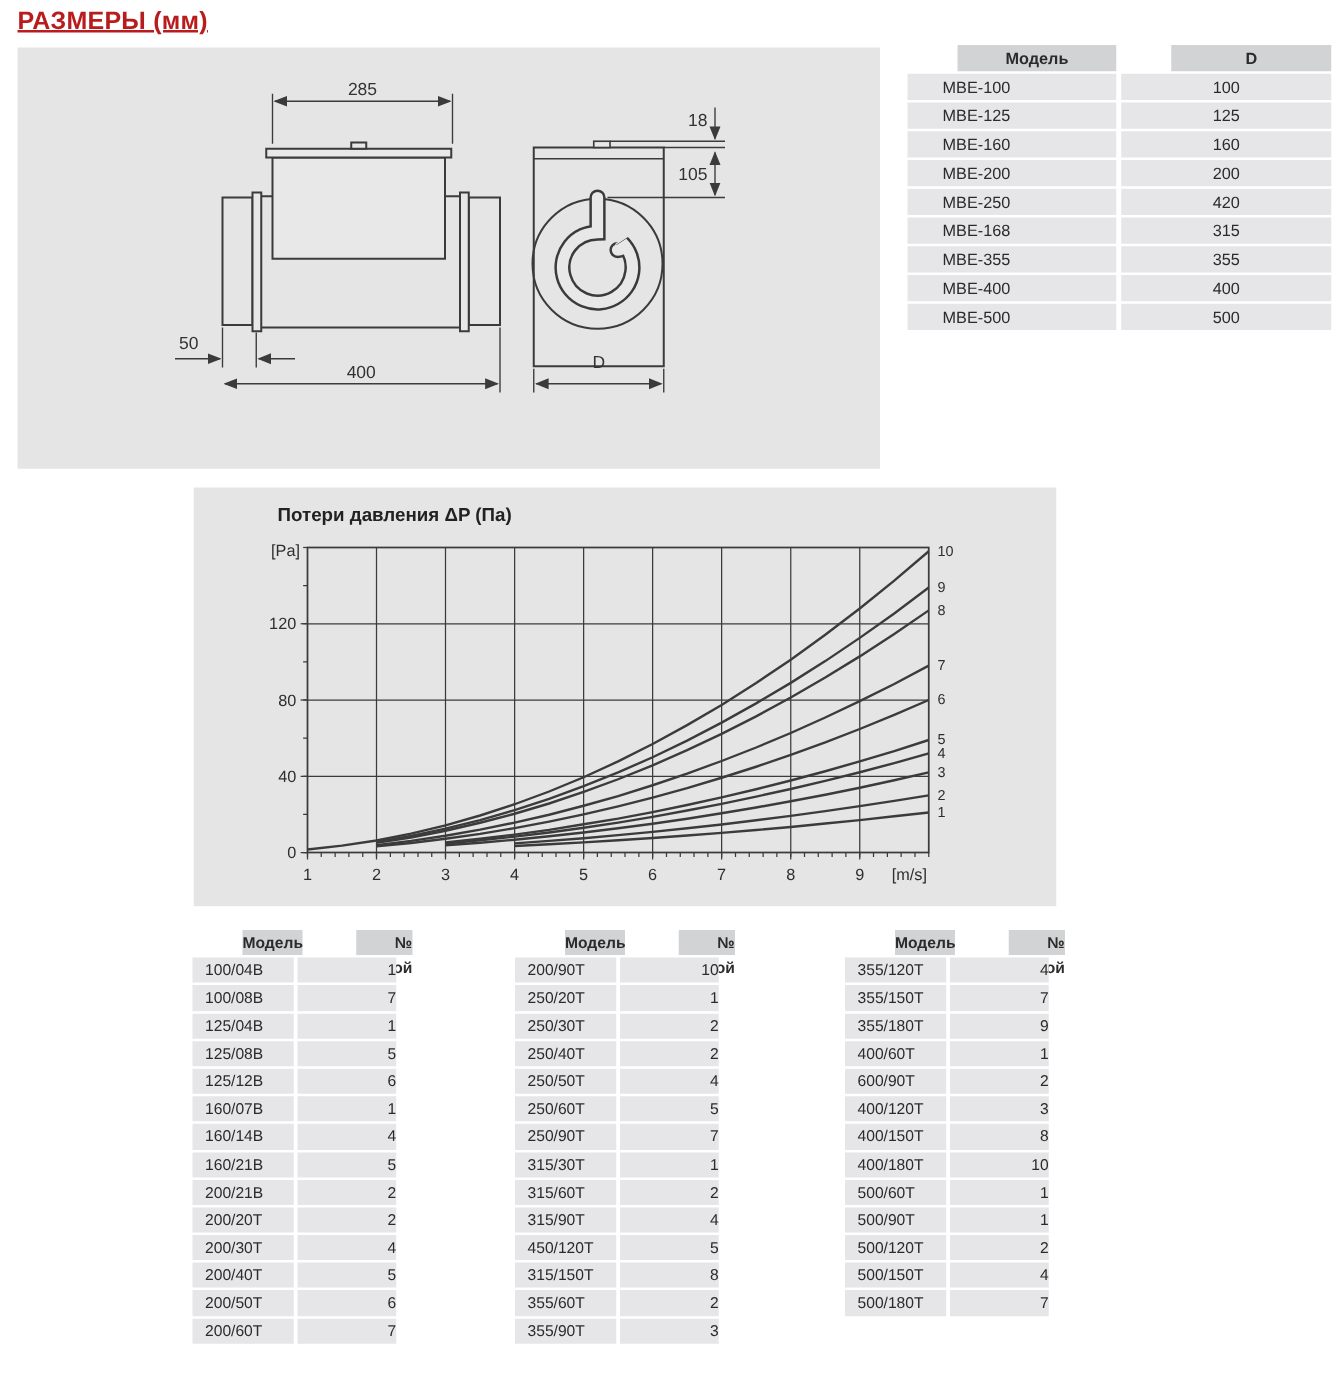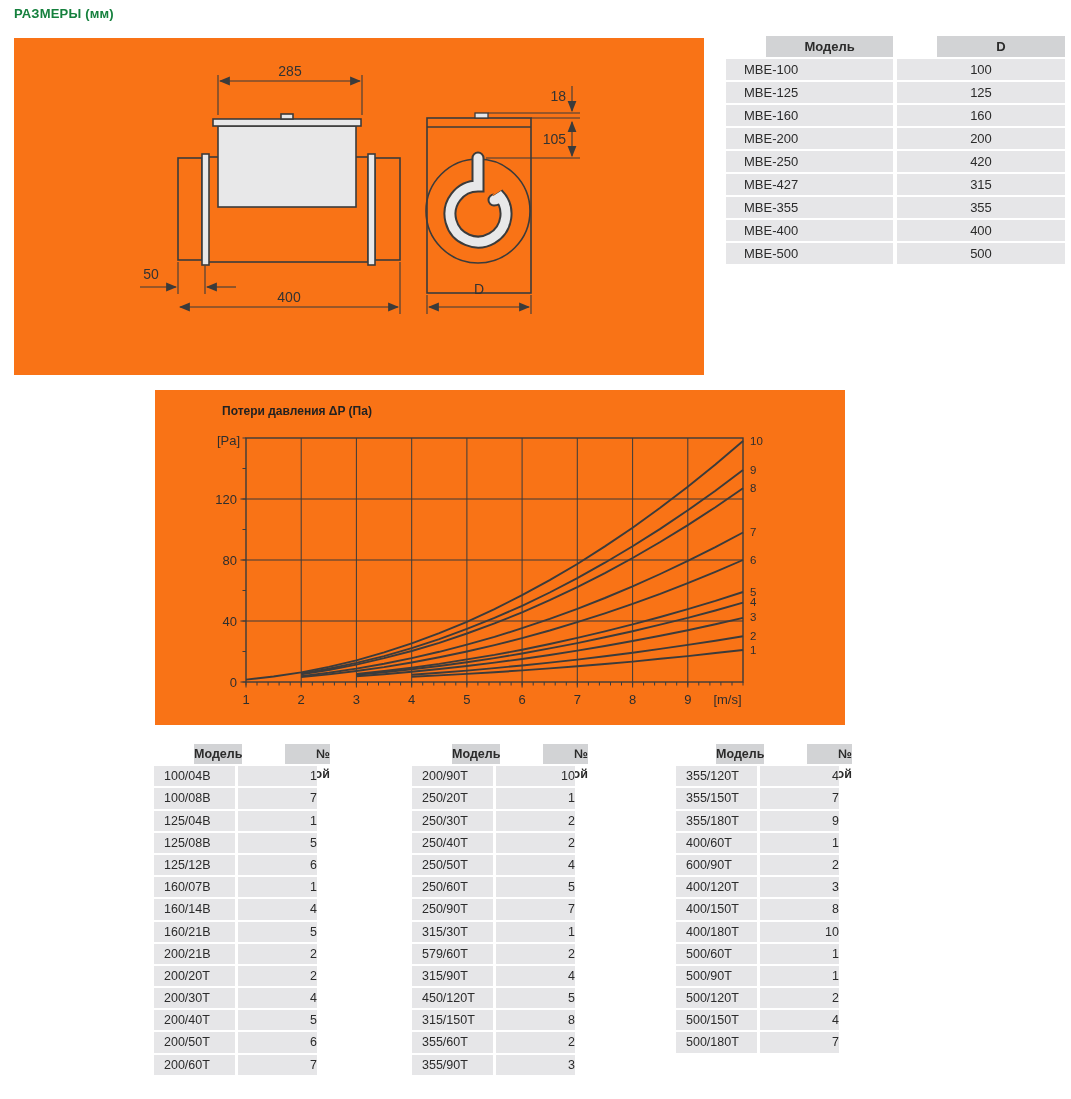--- a/index.html
+++ b/index.html
@@ -1,43 +1,43 @@
 <!DOCTYPE html>
 <html><head>
 <meta charset="utf-8">
 <style>
   html,body{margin:0;padding:0;}
   body{
     width:1071px;height:1099px;position:relative;background:#ffffff;
     font-family:"Liberation Sans","DejaVu Sans",sans-serif;color:#2b2b2b;
   }
   .page-title{
-    position:absolute;left:14px;top:6px;font-size:13px;font-weight:700;
-    letter-spacing:.2px;color:#15803d;
+    position:absolute;left:14px;top:6px;font-size:20px;font-weight:700;
+    letter-spacing:.2px;color:#b91c1c;text-decoration:underline;
   }
-  .panel{position:absolute;background:#f97316;}
+  .panel{position:absolute;background:#e5e5e5;}
   .panel-drawing{left:14px;top:38px;width:690px;height:337px;}
   .panel-chart{left:155px;top:390px;width:690px;height:335px;}
   .chart-title{
-    position:absolute;left:67px;top:14px;font-size:12px;font-weight:700;color:#222;
+    position:absolute;left:67px;top:14px;font-size:15px;font-weight:700;color:#222;
   }
   svg{display:block;}
   .dim-text{font-size:14px;fill:#333;font-family:"Liberation Sans",sans-serif;}
   .tick{font-size:13px;fill:#2e2e2e;font-family:"Liberation Sans",sans-serif;}
   .clabel{font-size:11.5px;fill:#2e2e2e;font-family:"Liberation Sans",sans-serif;}
 
   
   .g-table{position:absolute;}
   .trow{display:flex;margin-bottom:2px;}
   .tcell{background:#e6e6e8;line-height:inherit;}
   .thead .tcell{background:#d2d3d5;font-weight:700;text-align:center;margin-left:40px;}
 
   .dim-table{left:726px;top:36px;width:339px;font-size:13px;line-height:21px;}
   .dim-table .trow{height:21px;}
-  .dim-table .tcell.c0{width:167px;margin-right:4px;padding-left:18px;box-sizing:border-box;}
+  .dim-table .tcell.c0{width:167px;margin-right:4px;padding-left:28px;box-sizing:border-box;}
   .dim-table .tcell.c1{width:168px;text-align:center;}
   .dim-table .thead .tcell.c0{padding-left:0;text-align:center;}
 
   .curve-table{top:744px;width:163px;font-size:12.5px;line-height:20.2px;}
   .curve-table .trow{height:20.2px;}
   .curve-table .tcell.c0{width:81px;margin-right:3px;padding-left:10px;box-sizing:border-box;}
   .curve-table .tcell.c1{width:79px;text-align:right;}
   .curve-table .thead .tcell.c0{padding-left:0;text-align:center;}
   .curve-table-a{left:154px;}
   .curve-table-b{left:412px;}
@@ -131,21 +131,21 @@
     </div>
     <div class="trow">
       <div class="tcell c0">МВЕ-200</div>
       <div class="tcell c1">200</div>
     </div>
     <div class="trow">
       <div class="tcell c0">МВЕ-250</div>
       <div class="tcell c1">420</div>
     </div>
     <div class="trow">
-      <div class="tcell c0">МВЕ-427</div>
+      <div class="tcell c0">МВЕ-168</div>
       <div class="tcell c1">315</div>
     </div>
     <div class="trow">
       <div class="tcell c0">МВЕ-355</div>
       <div class="tcell c1">355</div>
     </div>
     <div class="trow">
       <div class="tcell c0">МВЕ-400</div>
       <div class="tcell c1">400</div>
     </div>
@@ -369,21 +369,21 @@
     </div>
     <div class="trow">
       <div class="tcell c0">250/90T</div>
       <div class="tcell c1">7</div>
     </div>
     <div class="trow">
       <div class="tcell c0">315/30T</div>
       <div class="tcell c1">1</div>
     </div>
     <div class="trow">
-      <div class="tcell c0">579/60T</div>
+      <div class="tcell c0">315/60T</div>
       <div class="tcell c1">2</div>
     </div>
     <div class="trow">
       <div class="tcell c0">315/90T</div>
       <div class="tcell c1">4</div>
     </div>
     <div class="trow">
       <div class="tcell c0">450/120T</div>
       <div class="tcell c1">5</div>
     </div>

